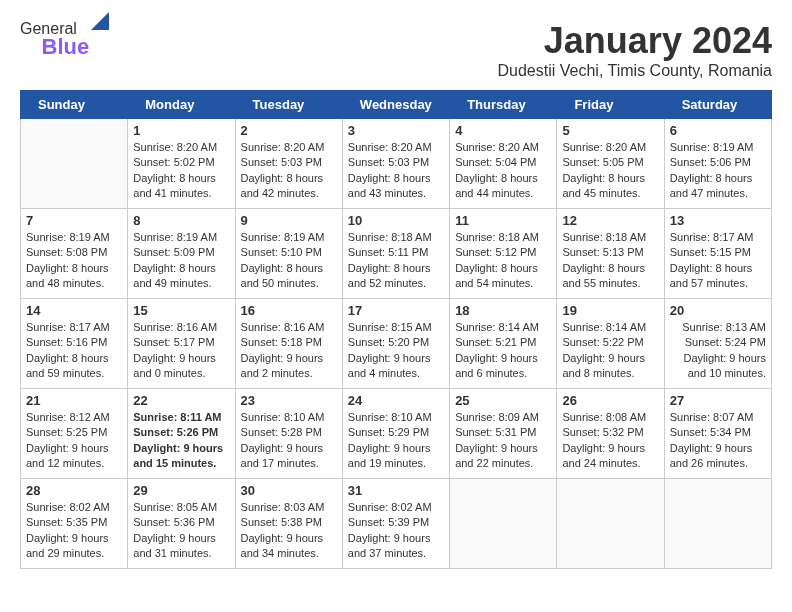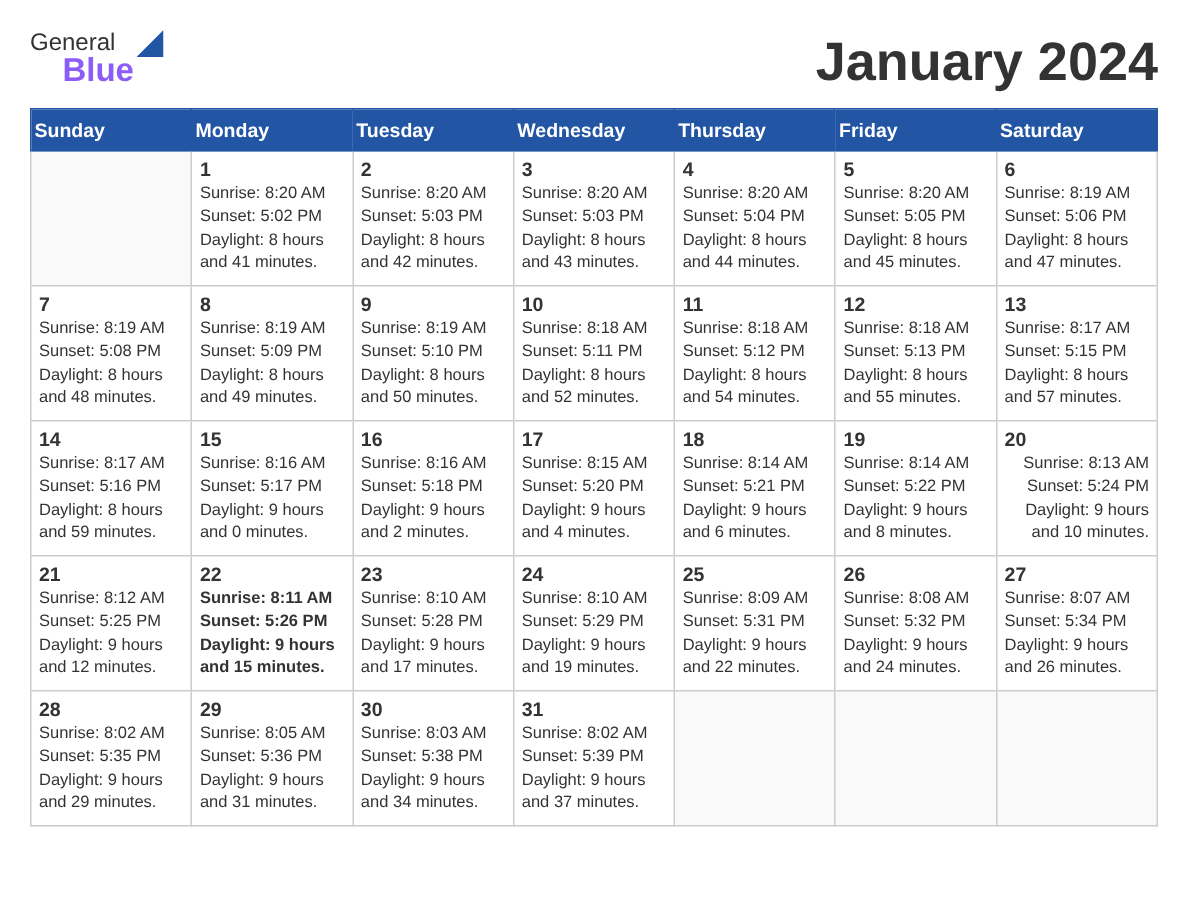--- a/index.html
+++ b/index.html
@@ -37,21 +37,21 @@
     table {
       width: 100%;
       border-collapse: collapse;
       table-layout: fixed;
     }
     th {
       background: #2255a4;
       color: #fff;
       font-size: 13px;
       font-weight: bold;
-      padding: 6px 2px;
+      padding: 6px 17px;
       text-align: left;
       border: 1px solid #2255a4;
     }
     td {
       border: 1px solid #ccc;
       vertical-align: top;
       padding: 4px 5px;
       height: 90px;
       font-size: 11px;
       color: #333;
@@ -70,33 +70,34 @@
       line-height: 1.4;
       color: #333;
     }
   </style>
 </head>
 <body>
 
 <div class="header">
   <div class="logo">
     <div style="display:flex;flex-direction:column;align-items:center;">
-      <div style="display:flex;align-items:flex-end;gap:12px;">
+      <div style="display:flex;align-items:flex-start;gap:12px;">
         <span class="logo-general">General</span>
         <svg width="18" height="18" viewBox="0 0 18 18" style="margin-left:2px;margin-top:-8px;">
           <polygon points="0,18 18,18 18,0" fill="#2255a4"></polygon>
         </svg>
       </div>
       <div style="margin-top:-4px;margin-left:2px;">
         <span class="logo-blue" style="font-size:22px;font-weight:bold;color:#8b5cf6;">Blue</span>
       </div>
     </div>
   </div>
   <div class="title-block">
     <div class="month-title">January 2024</div>
+    <div class="location">Dudestii Vechi, Timis County, Romania</div>
   </div>
 </div>
 
 <table>
   <thead>
     <tr>
     <th>Sunday</th>
         <th>Monday</th>
         <th>Tuesday</th>
         <th>Wednesday</th>

